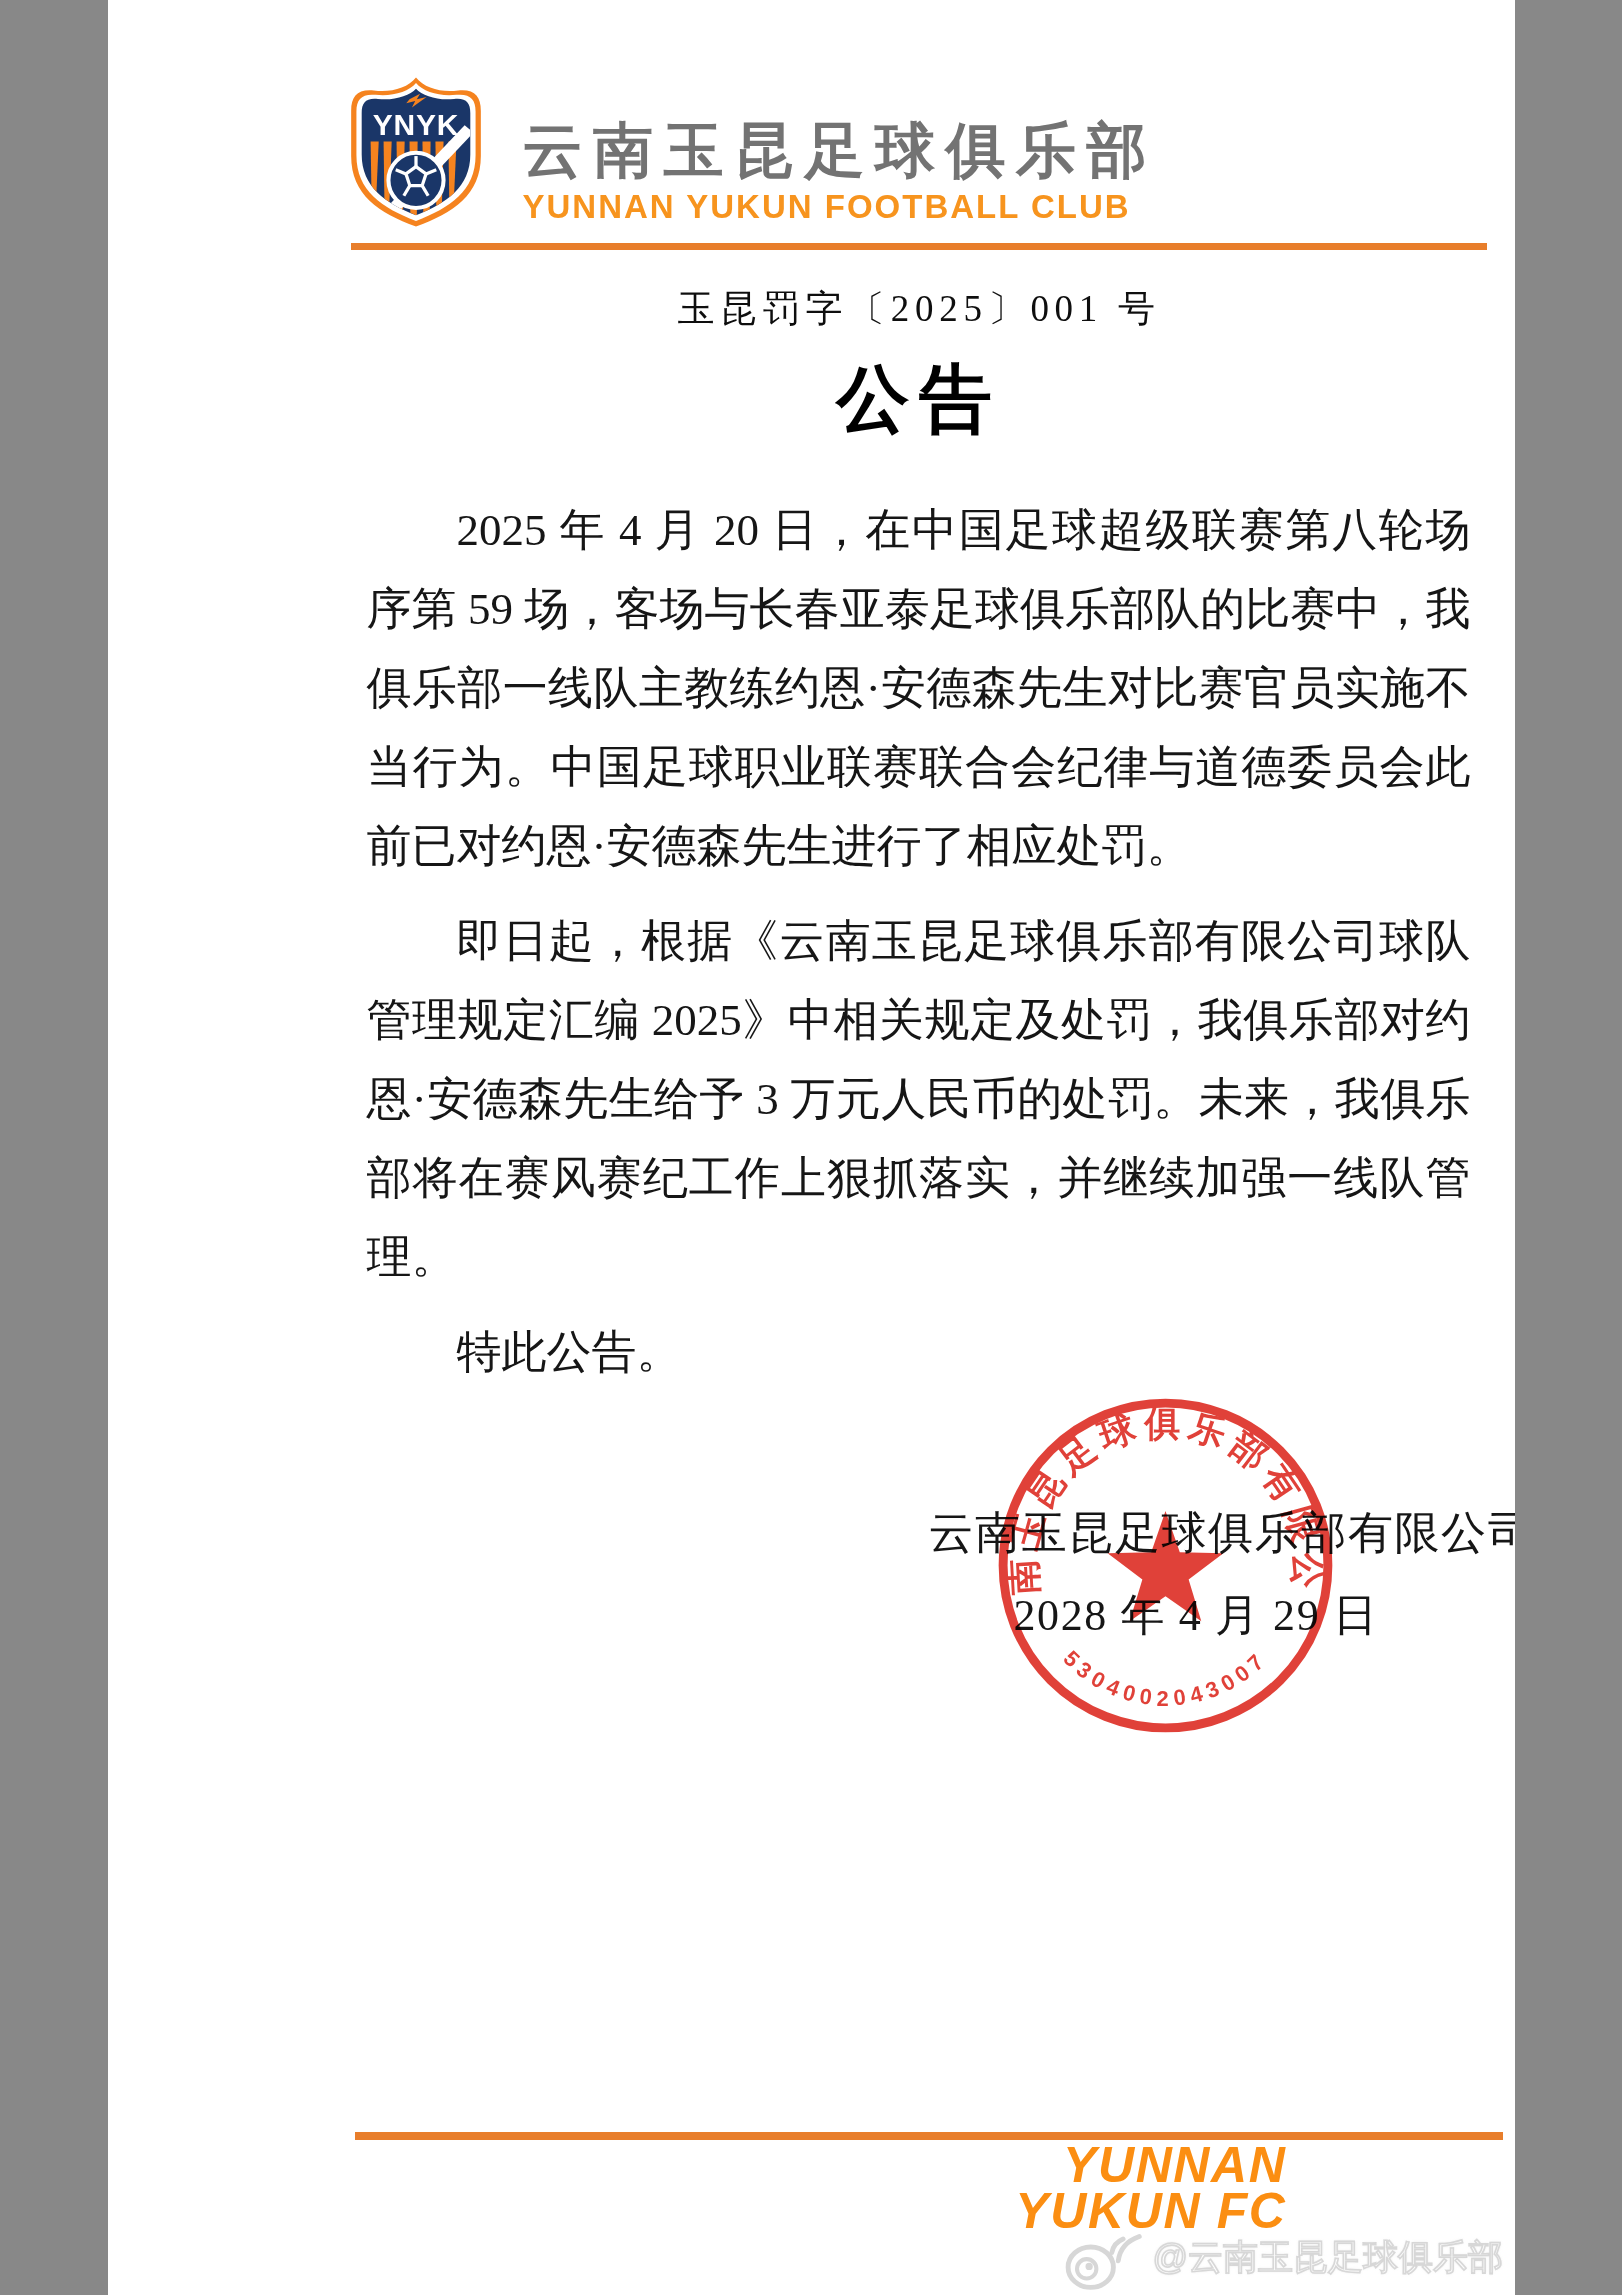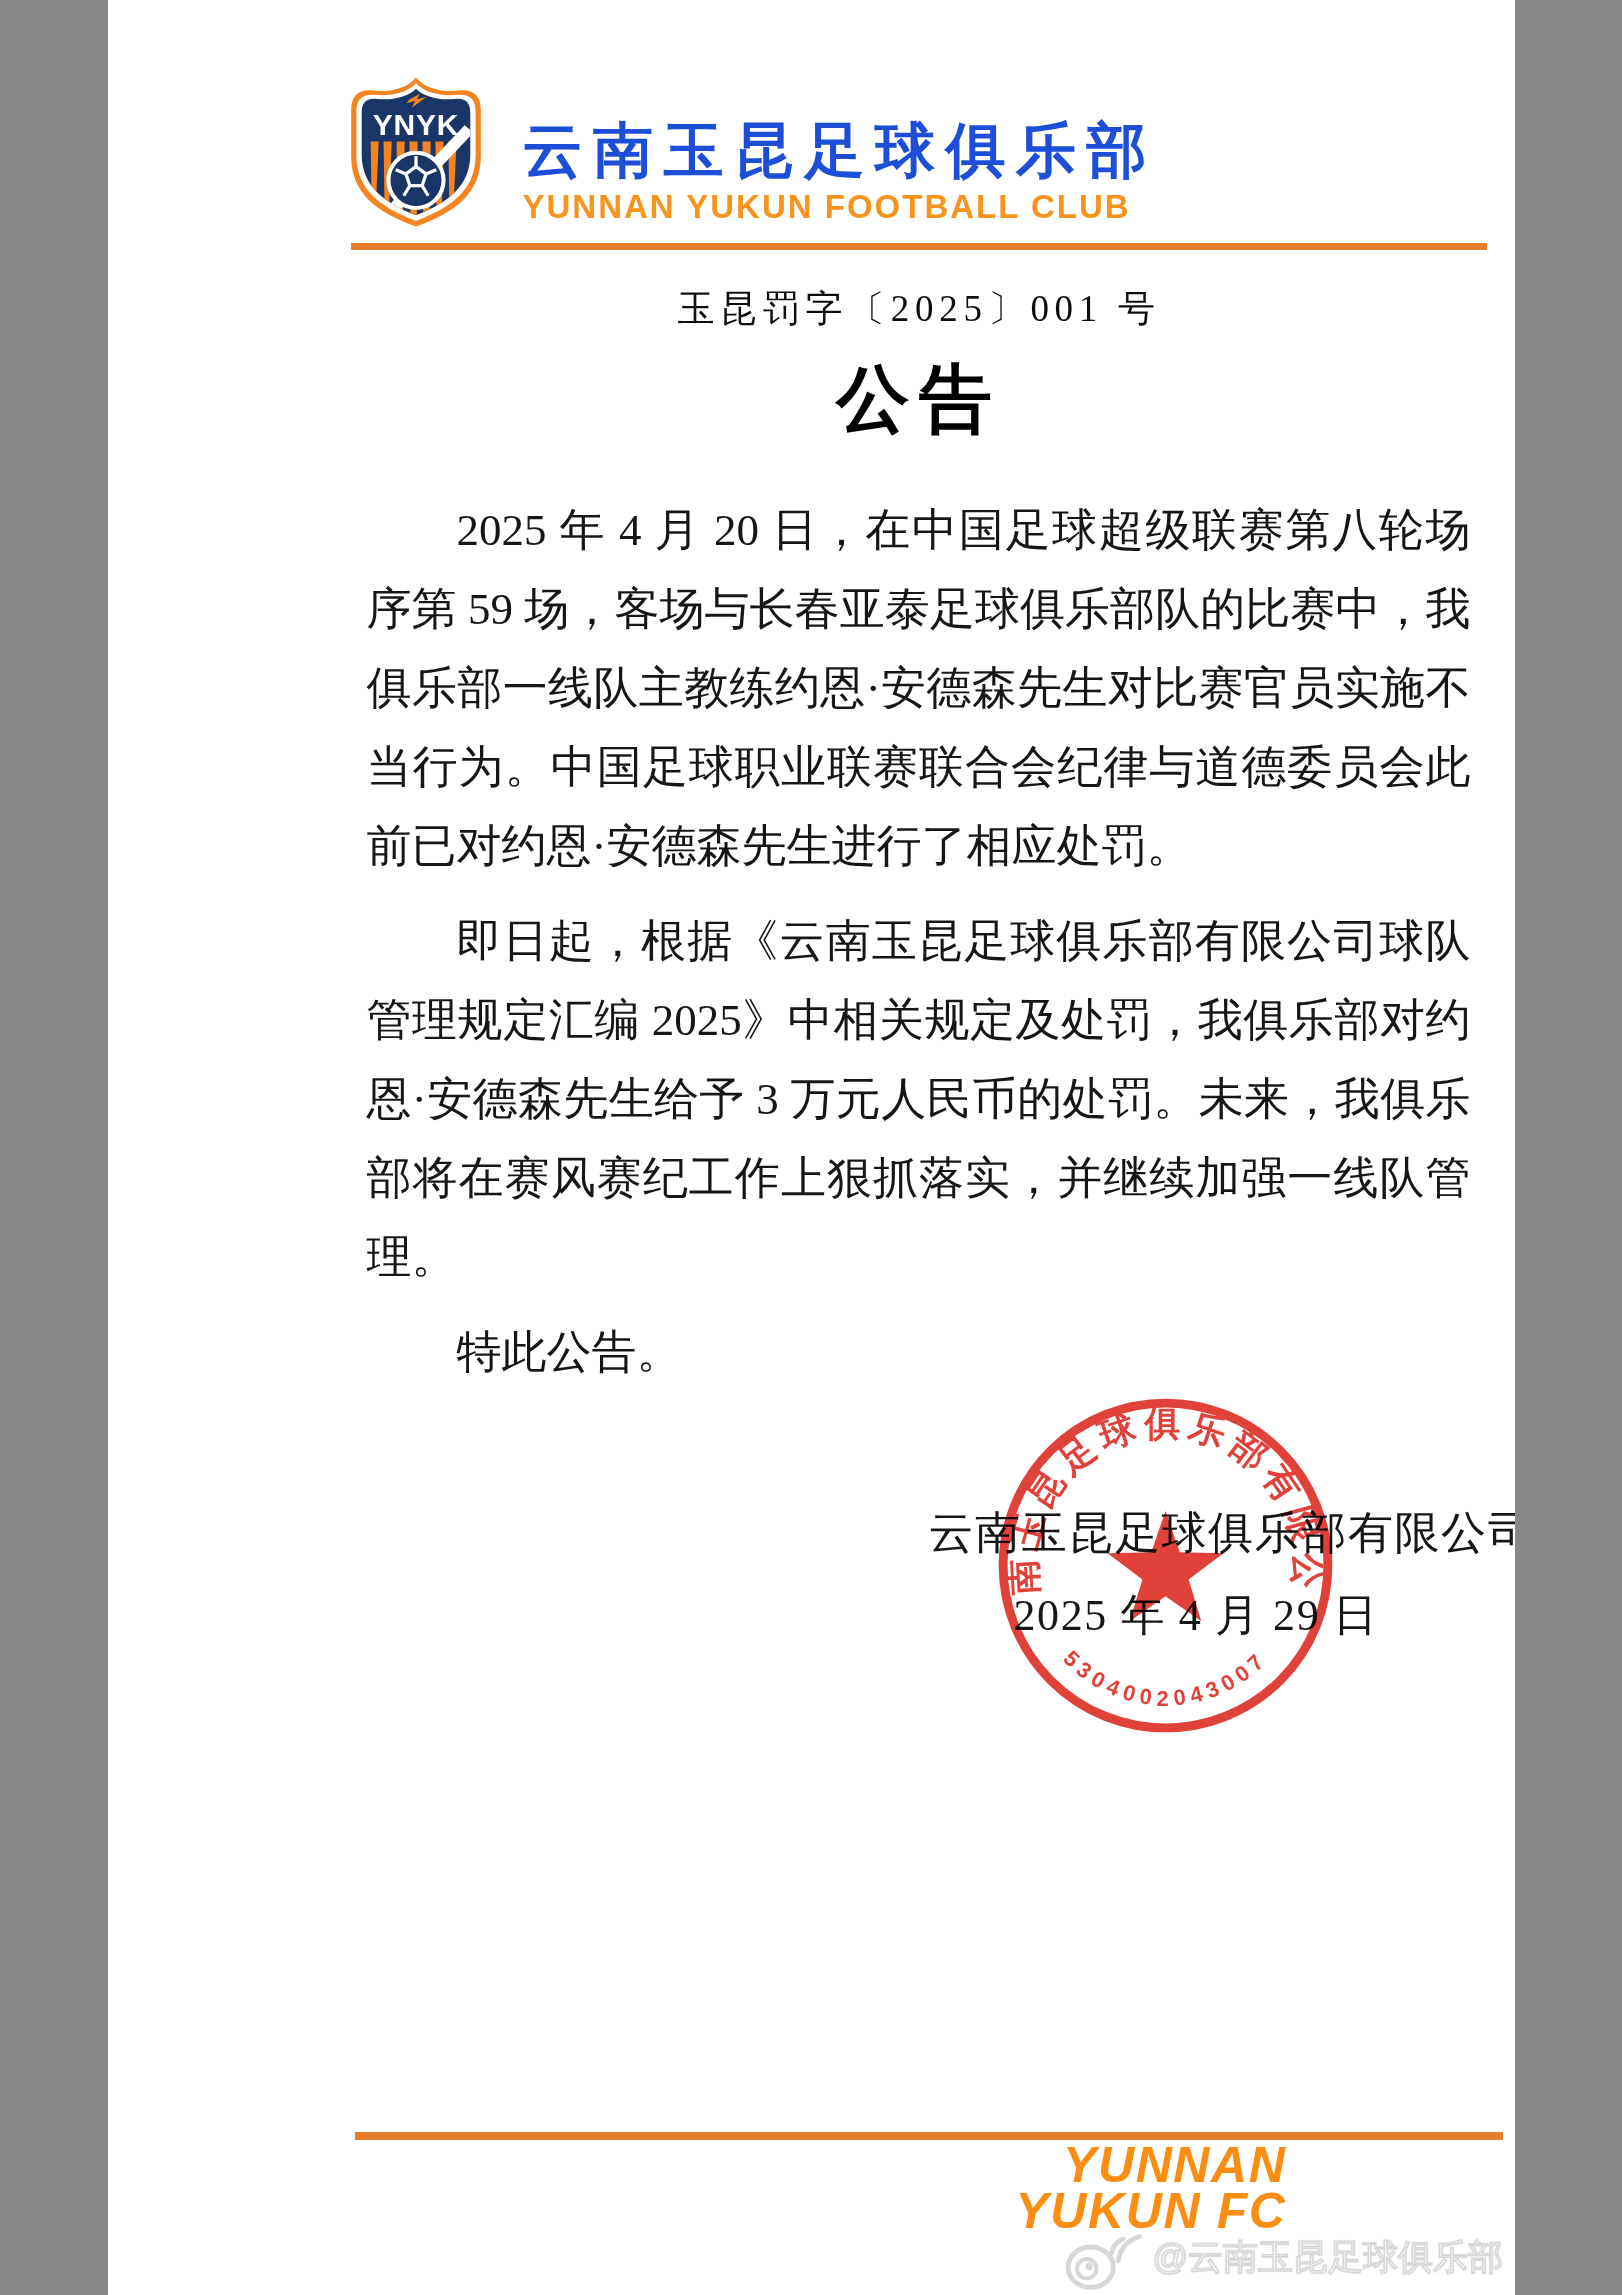--- a/index.html
+++ b/index.html
@@ -7,21 +7,21 @@
     position:relative; width:1407px; height:2295px; margin:0 auto;
     background:#ffffff; overflow:hidden;
     font-family:"Liberation Serif","DejaVu Serif",serif; color:#161616;
   }
   
   .letterhead { position:absolute; left:238px; top:75px; display:flex; align-items:flex-start; }
   .crest { width:140px; height:154px; flex:0 0 auto; }
   .club-names { margin:46px 0 0 37px; }
   .club-name-cn {
     font-family:"Liberation Sans","DejaVu Sans",sans-serif; font-weight:700;
-    font-size:60px; line-height:1; color:#1d4ed8; letter-spacing:10.5px; white-space:nowrap;text-align:center;
+    font-size:60px; line-height:1; color:#737373; letter-spacing:10.5px; white-space:nowrap;text-align:center;
   }
   .club-name-en {
     font-family:"Liberation Sans","DejaVu Sans",sans-serif; font-weight:700;
     font-size:33px; line-height:1; color:#f7941e; letter-spacing:2px; margin-top:9px; white-space:nowrap;
   }
   .rule { position:absolute; background:#e87e2b; }
   .rule-top    { left:243px; top:243px;  width:1136px; height:7.3px; }
   .rule-bottom { left:247px; top:2132px; width:1148px; height:8px; }
   
   .doc-ref {
@@ -101,21 +101,21 @@
   <div class="doc-ref">玉昆罚字〔2025〕001 号</div>
   <h1 class="doc-title">公告</h1>
 
   <div class="doc-body">
     <p>2025 年 4 月 20 日，在中国足球超级联赛第八轮场序第 59 场，客场与长春亚泰足球俱乐部队的比赛中，我俱乐部一线队主教练约恩·安德森先生对比赛官员实施不当行为。中国足球职业联赛联合会纪律与道德委员会此前已对约恩·安德森先生进行了相应处罚。</p>
     <p>即日起，根据《云南玉昆足球俱乐部有限公司球队管理规定汇编 2025》中相关规定及处罚，我俱乐部对约恩·安德森先生给予 3 万元人民币的处罚。未来，我俱乐部将在赛风赛纪工作上狠抓落实，并继续加强一线队管理。</p>
     <p>特此公告。</p>
   </div>
 
   <div class="sig-company">云南玉昆足球俱乐部有限公司</div>
-  <div class="sig-date">2025 年 4 月 29 日</div>
+  <div class="sig-date">2028 年 4 月 29 日</div>
 
   <svg class="seal" viewBox="0 0 420 420" aria-hidden="true">
     <defs>
       <path id="sealTopArc" d="M 59.6 264.7 A 160 160 0 1 1 360.4 264.7"></path>
       <path id="sealBottomArc" d="M 69 309 A 172 172 0 0 0 351 309"></path>
     </defs>
     <circle cx="210" cy="210" r="200" fill="none" stroke="#df372e" stroke-width="11"></circle>
     <polygon fill="#df372e" points="210,143 227.6,193.7 281.3,194.8 238.5,227.3 254.1,278.7 210,248 165.9,278.7 181.5,227.3 138.7,194.8 192.4,193.7"></polygon>
     <text font-family="Liberation Serif, DejaVu Serif, serif" font-size="44" font-weight="700" fill="#df372e" letter-spacing="8">
       <textPath href="#sealTopArc" startOffset="50%" text-anchor="middle">云南玉昆足球俱乐部有限公司</textPath>

